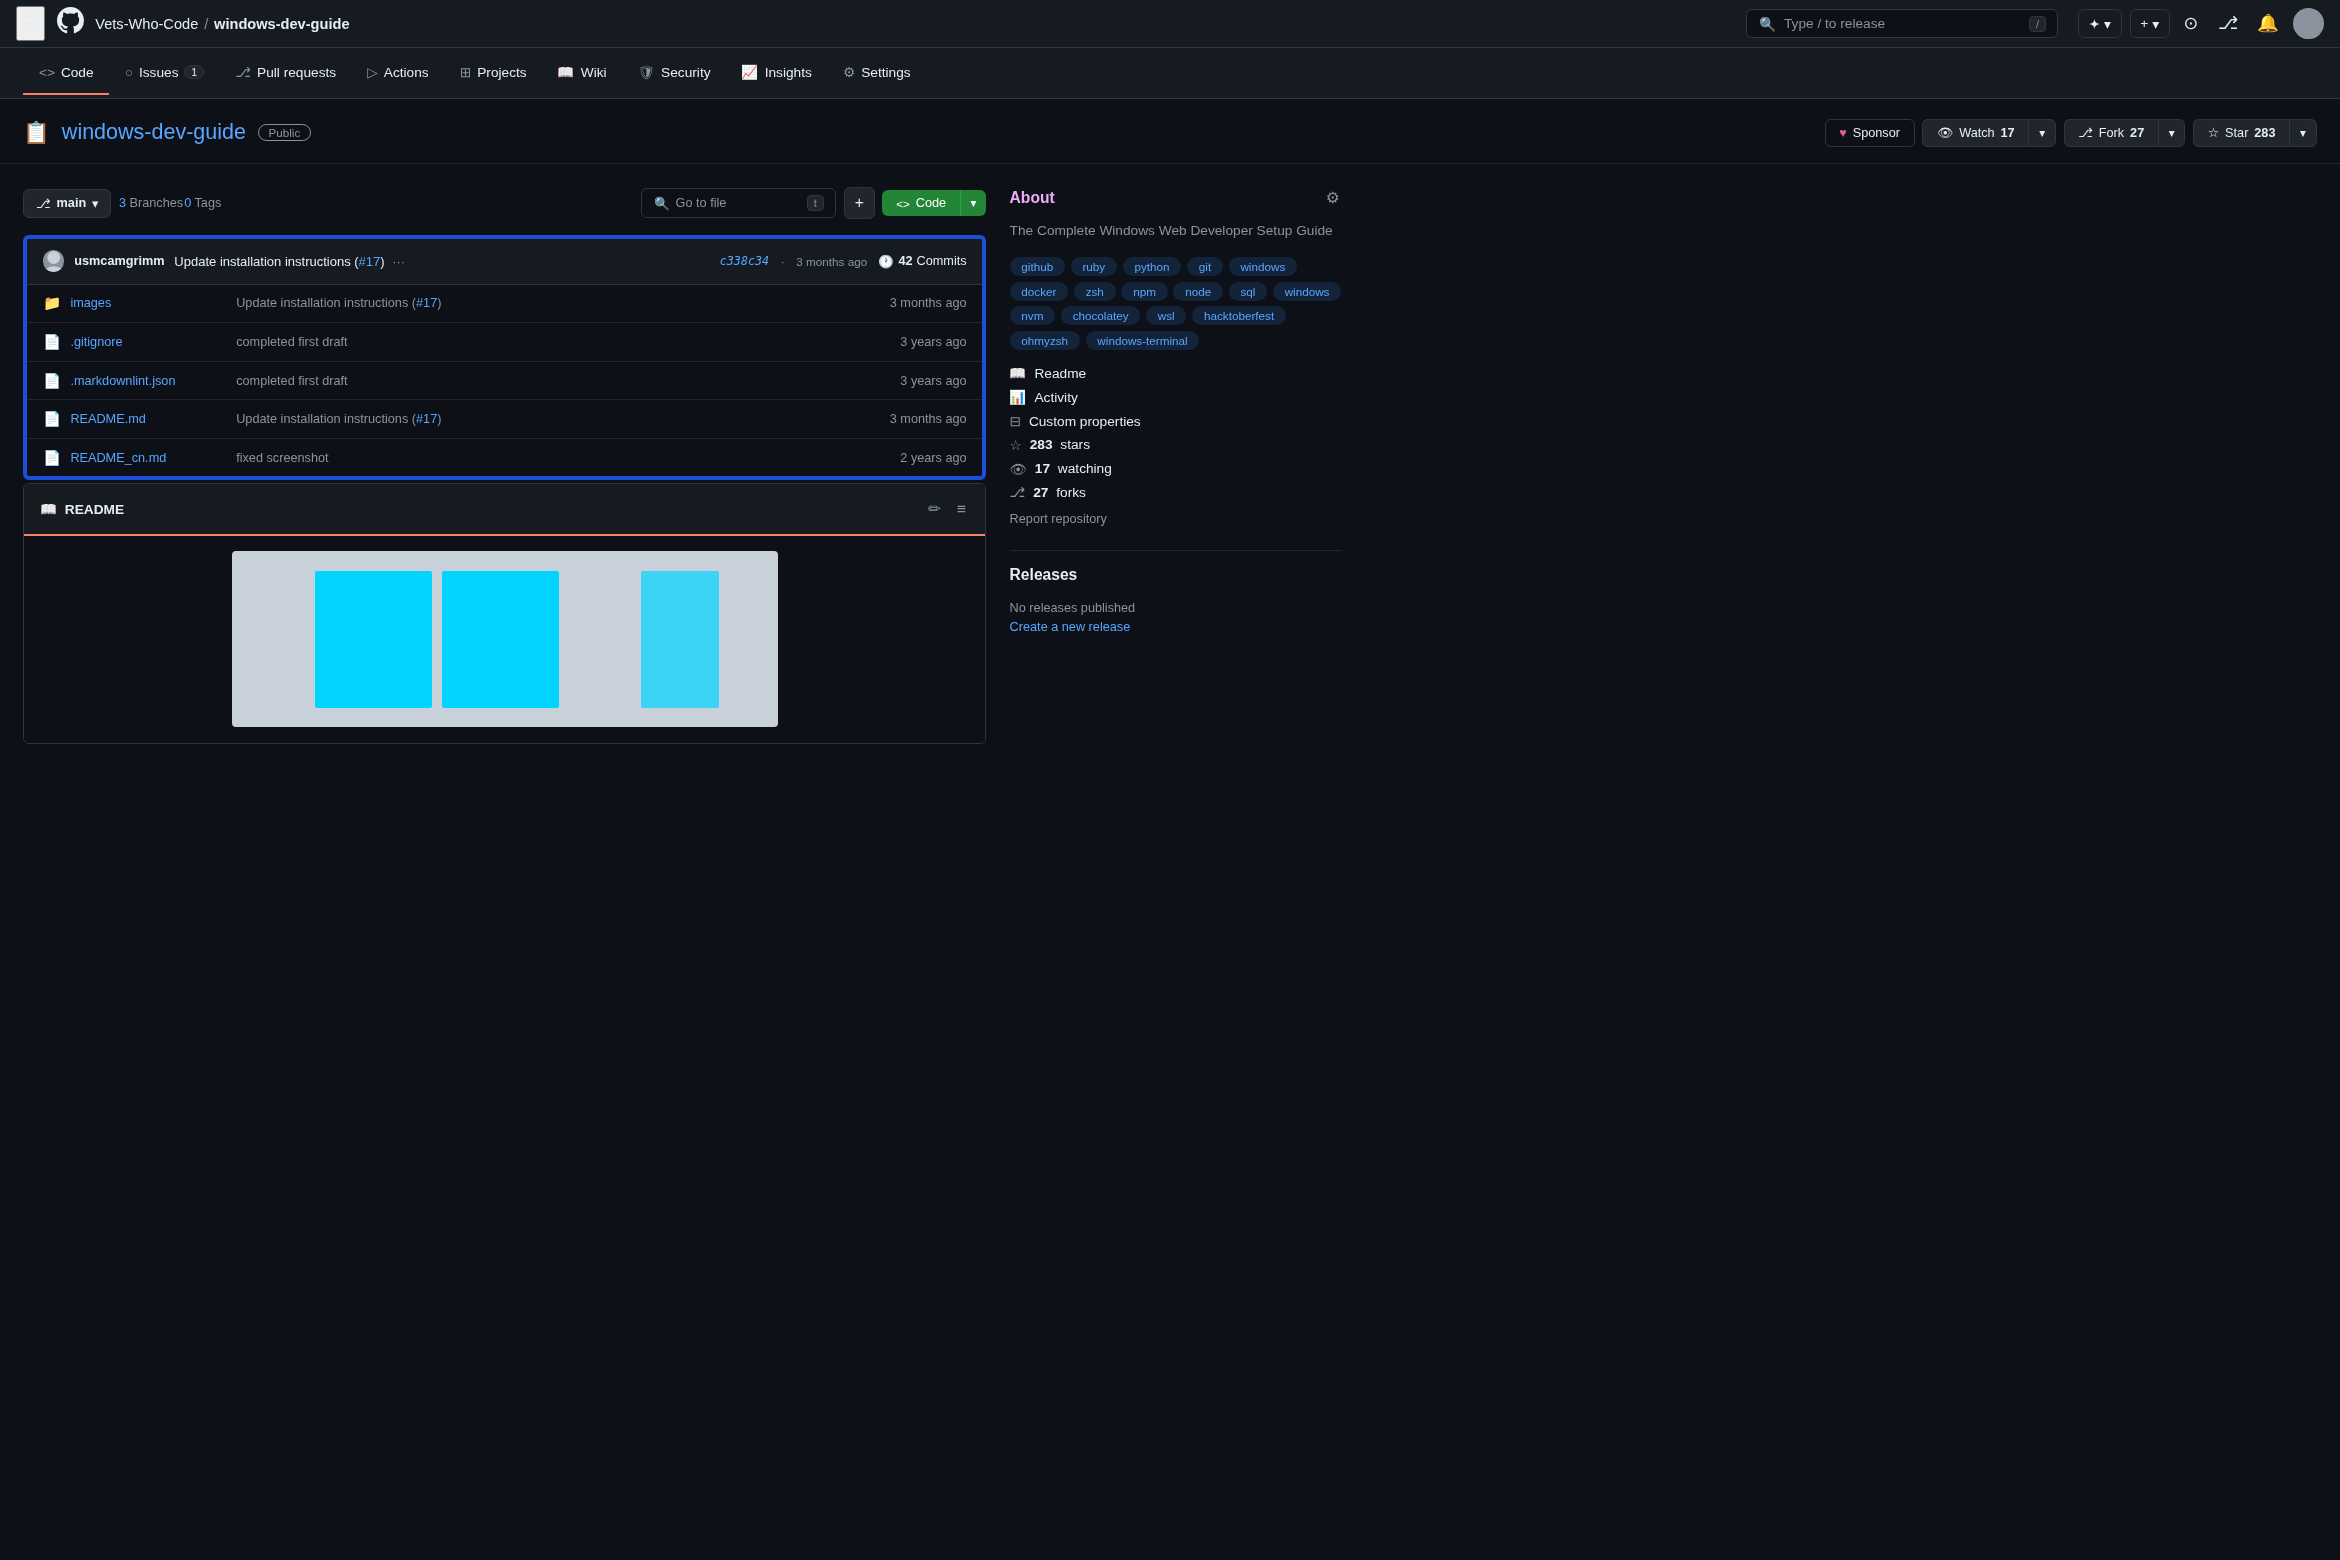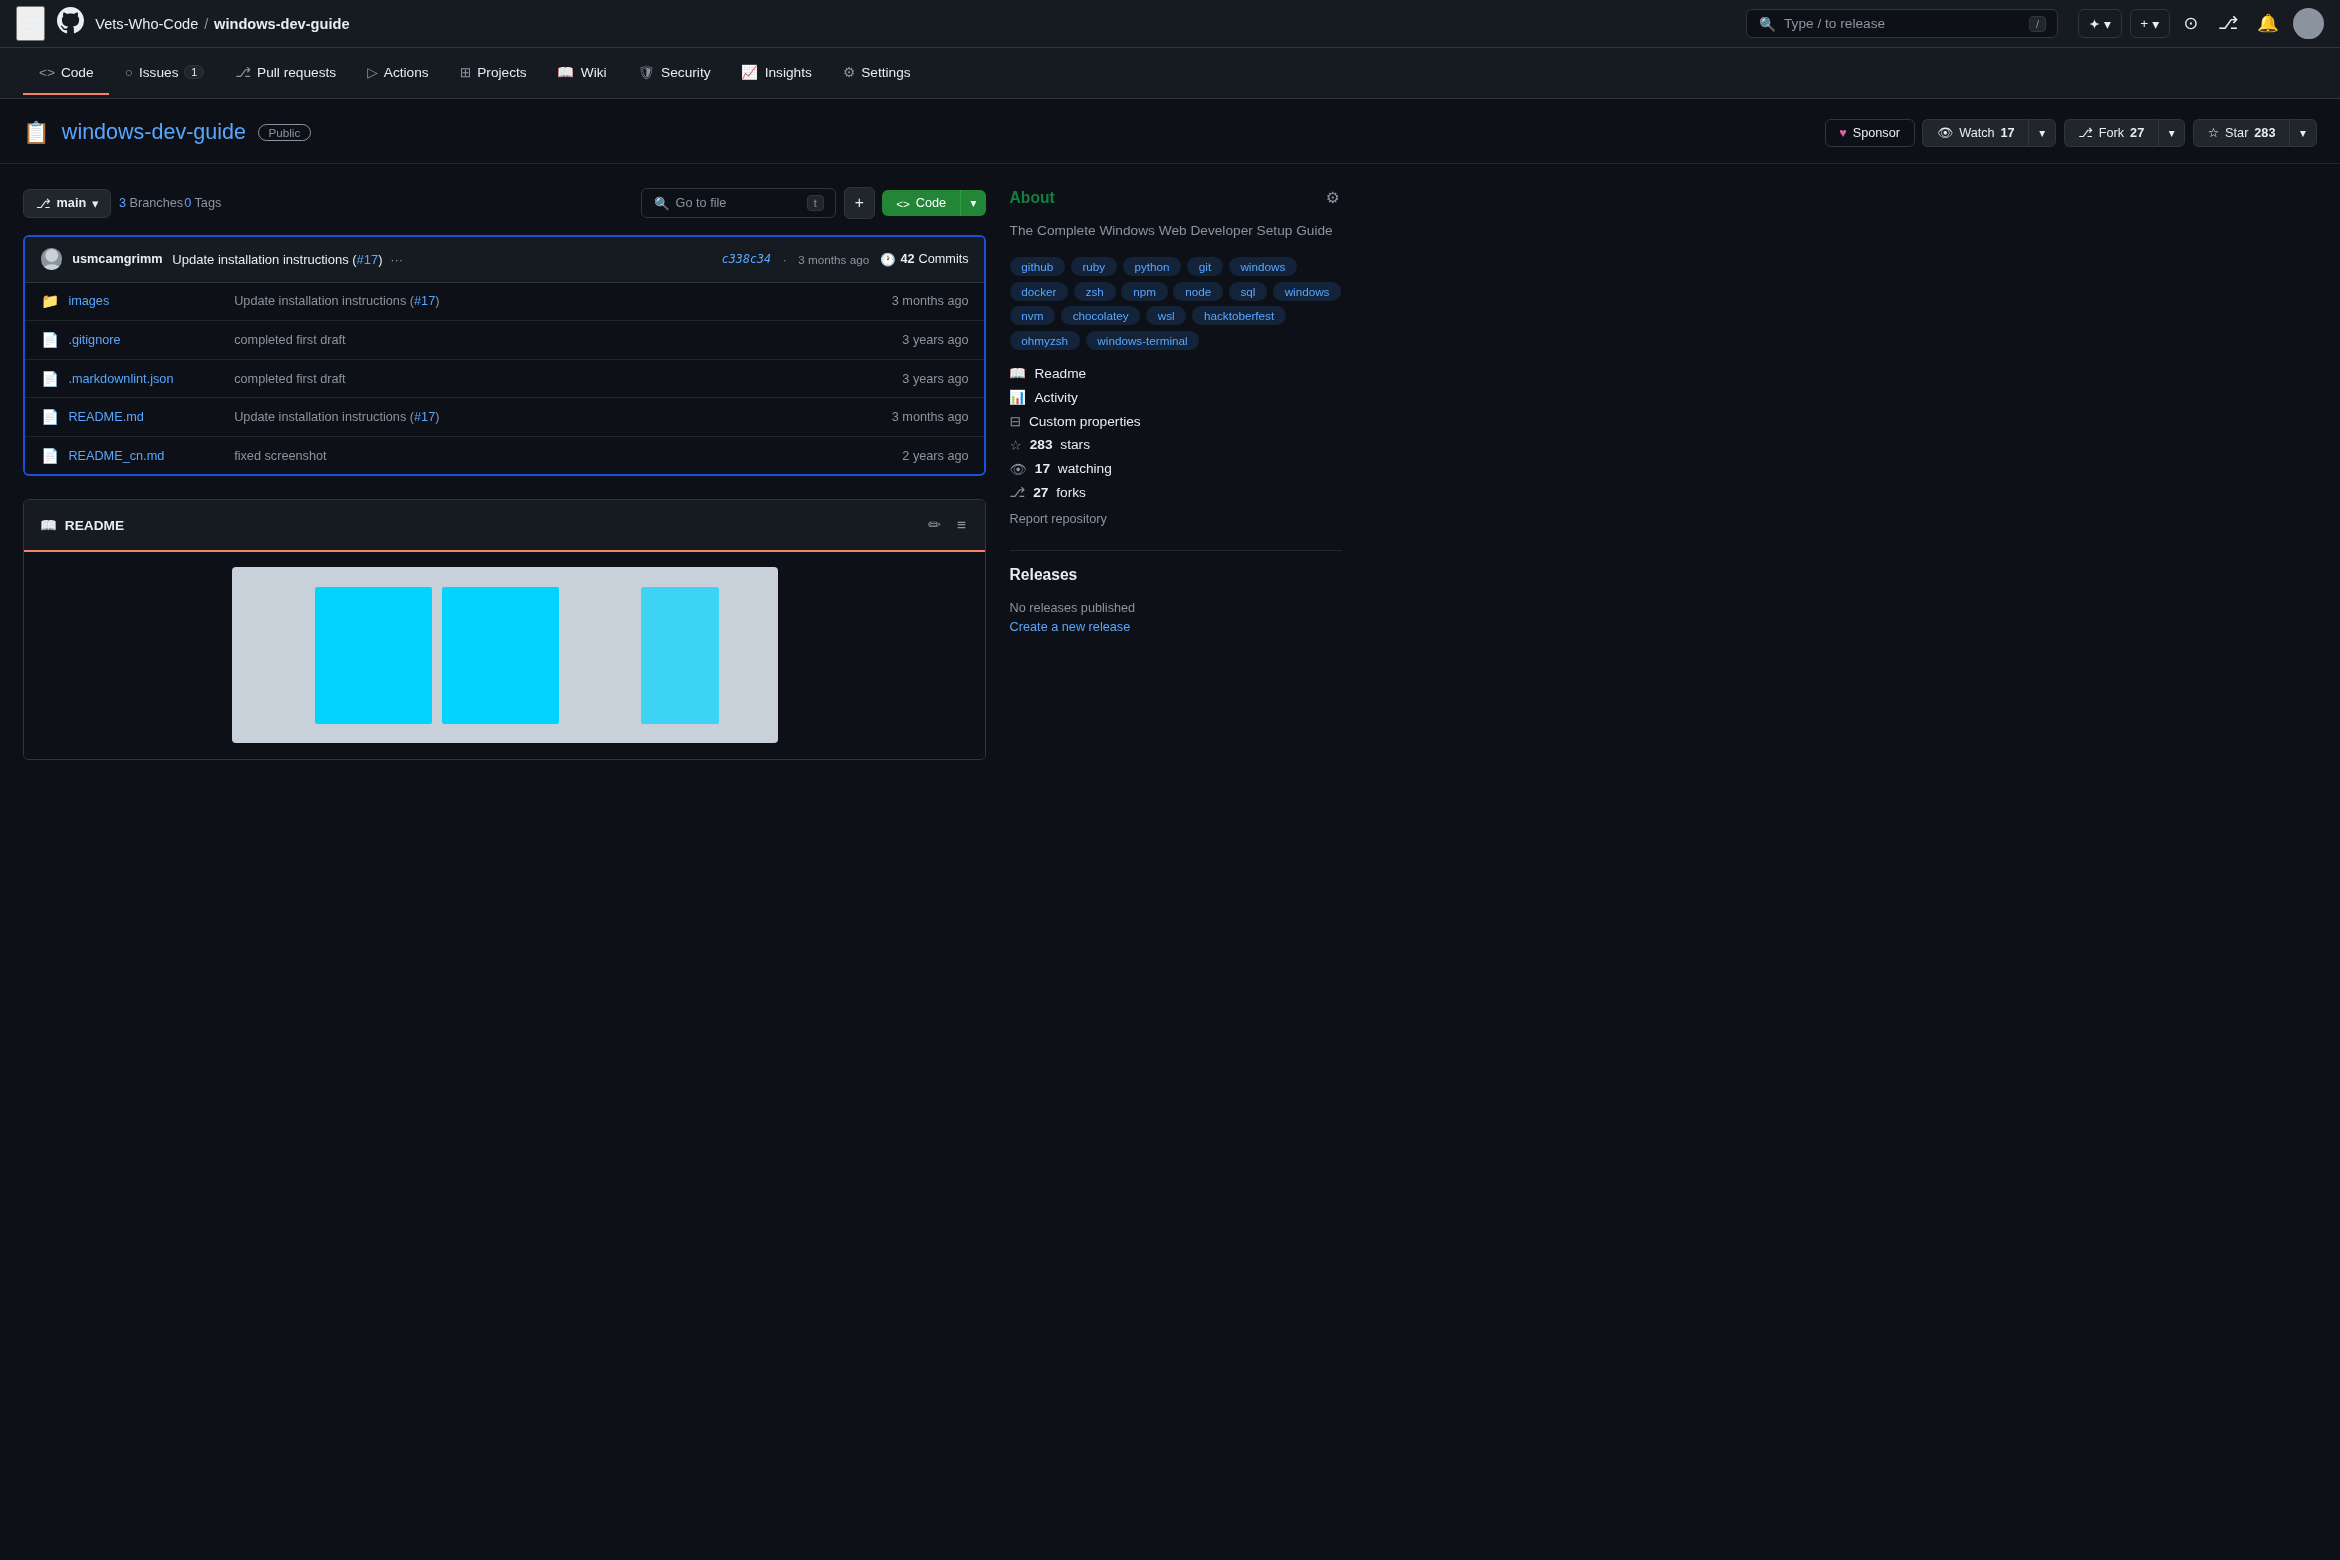--- a/index.html
+++ b/index.html
@@ -324,24 +324,24 @@
       border-left: 1px solid #2ea043;
       border-radius: 0 5.9px 5.9px 0;
       color: #fff;
       cursor: pointer;
       padding: 5.9px 9.8px;
       font-size: 11.7px;
     }
 
     
     .file-table {
-      border: 2px solid #1d4ed8;
+      border: 4px solid #1d4ed8;
       border-radius: 5.9px;
       overflow: hidden;
-      margin-bottom: 23px;
+      margin-bottom: 3px;
     }
     .commit-header {
       background: #161b22;
       border-bottom: 1px solid #30363d;
       padding: 11.7px 15.6px;
       display: flex;
       align-items: center;
       gap: 9.8px;
     }
     .commit-avatar {
@@ -469,21 +469,21 @@
       width: 332px;
       flex-shrink: 0;
     }
     .about-box { margin-bottom: 23.4px; }
     .about-header {
       display: flex;
       align-items: center;
       justify-content: space-between;
       margin-bottom: 11.7px;
     }
-    .about-title { font-size: 15.6px; font-weight: 600; color: #15803d; }
+    .about-title { font-size: 15.6px; font-weight: 600; color: #f0abfc; }
     .about-gear { background: none; border: none; color: #8b949e; cursor: pointer; font-size: 15.6px; border-radius: 3.9px; padding: 2px; }
     .about-desc { color: #8b949e; font-size: 13.7px; line-height: 1.5; margin-bottom: 15.6px; }
     .topics {
       display: flex;
       flex-wrap: wrap;
       gap: 5.9px;
       margin-bottom: 15.6px;
     }
     .topic-tag {
       background: rgba(56, 139, 253, 0.15);

